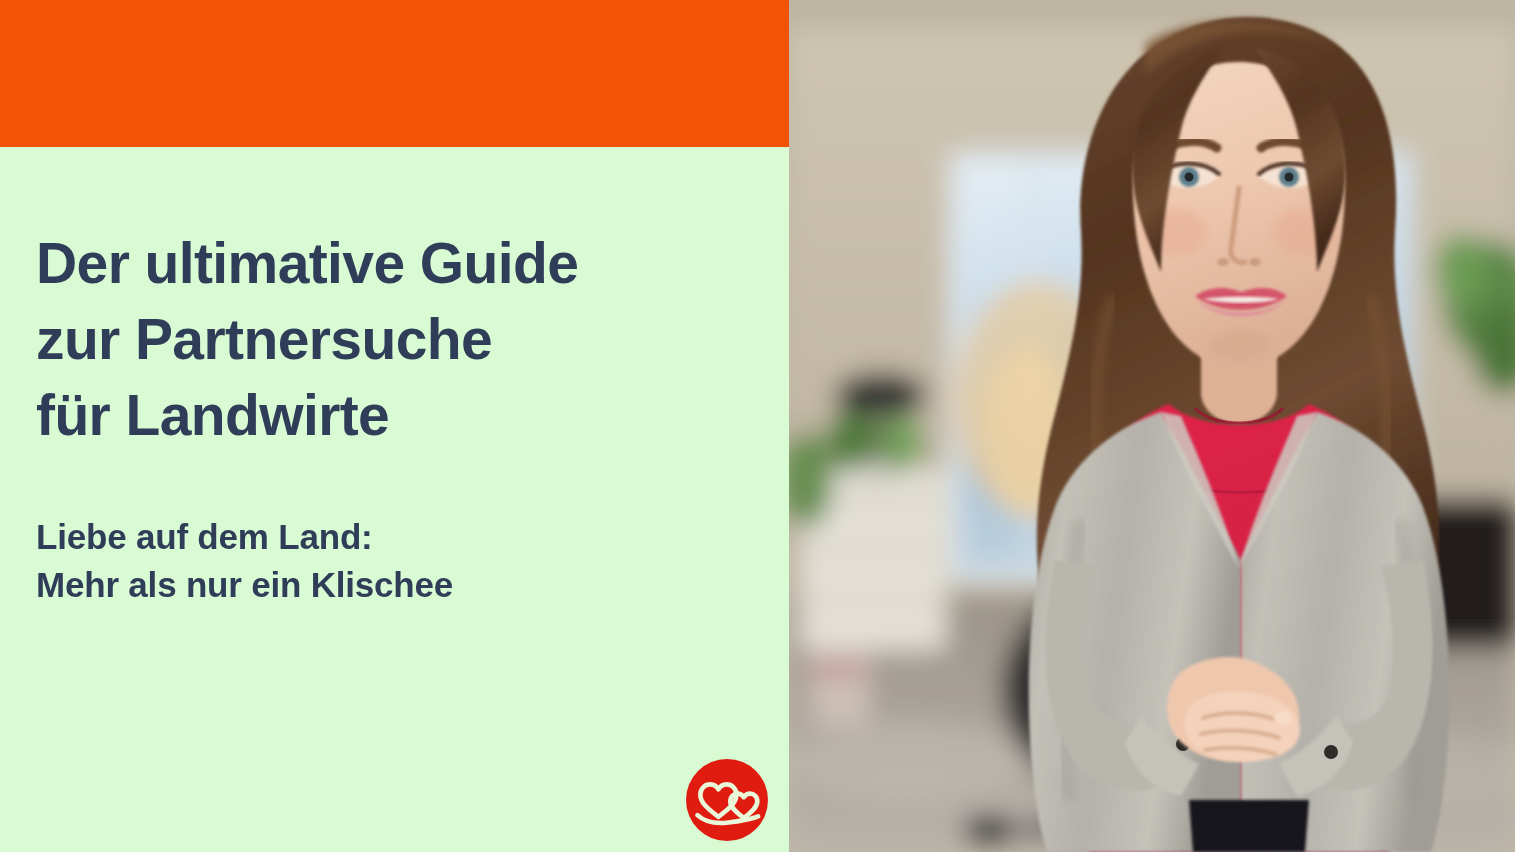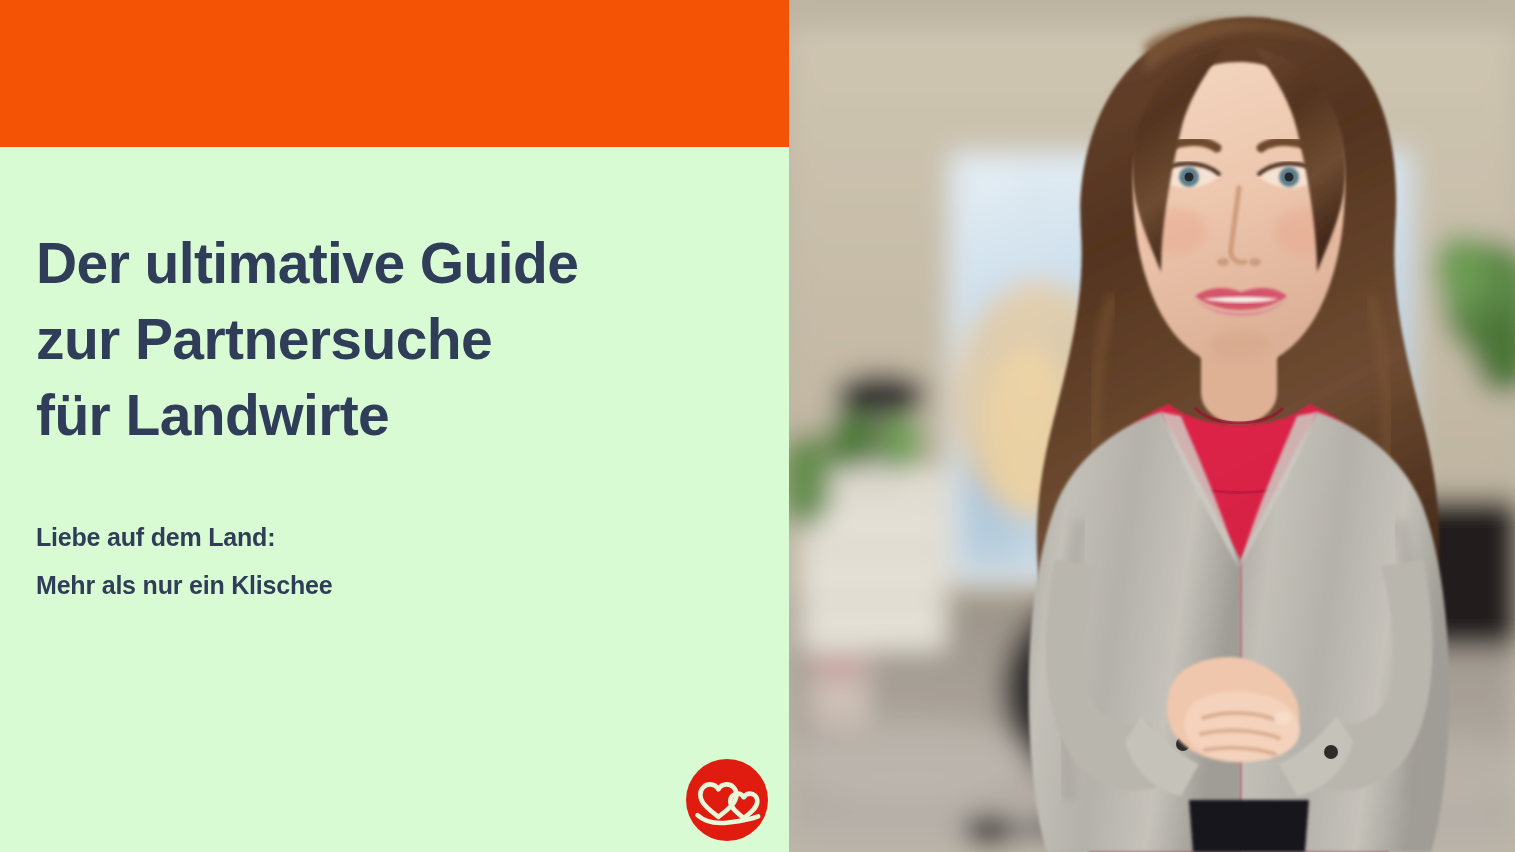--- a/index.html
+++ b/index.html
@@ -56,21 +56,21 @@
   }
 
   .subhead {
     position: absolute;
     left: 36px;
     top: 513px;
     width: 700px;
     margin: 0;
     font-family: "Liberation Sans", sans-serif;
     font-weight: 700;
-    font-size: 25px;
+    font-size: 35px;
     line-height: 48px;
     letter-spacing: -0.2px;
     color: #303D58;
     white-space: pre-line;
   }
 
   
   .logo-badge {
     position: absolute;
     left: 686px;

